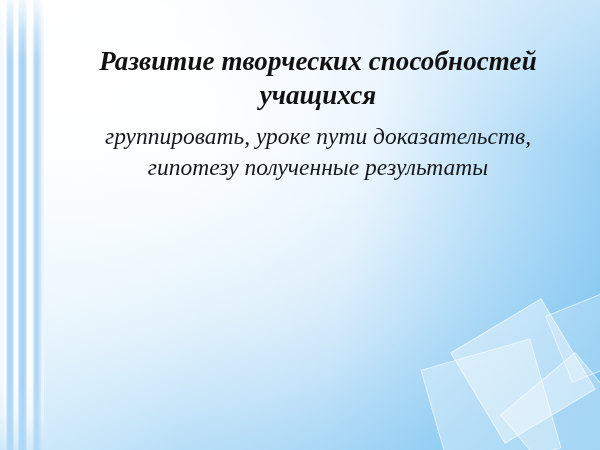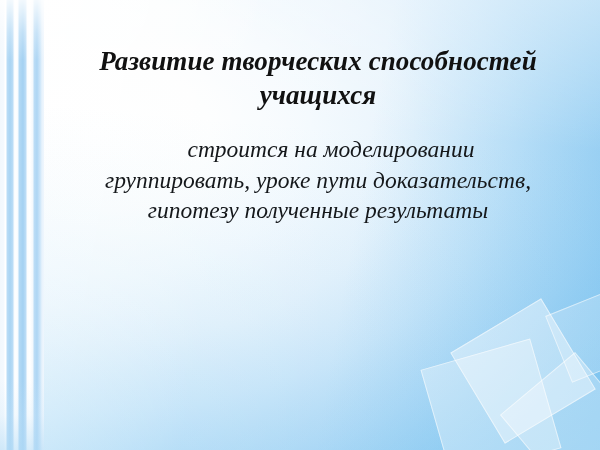--- a/index.html
+++ b/index.html
@@ -116,21 +116,20 @@
     left: 44px;
     top: 0;
     width: 556px;
     height: 450px;
     display: flex;
     flex-direction: column;
     align-items: flex-end;
     justify-content: flex-start;
     box-sizing: border-box;
     padding: 44px 22px 0 14px;
-    gap: 13px;
   }
 
   .slide-title {
     width: 100%;
     margin: 0;
     text-align: center;
     font-weight: bold;
     font-style: italic;
     font-size: 27px;
     line-height: 34px;
@@ -168,19 +167,18 @@
   <div class="deco-square sq-d"></div>
   <div class="deco-square sq-a"></div>
   <div class="deco-square sq-c"></div>
   <div class="deco-square sq-b"></div>
 
   <div class="content">
 
     <h1 class="slide-title">Развитие творческих способностей учащихся</h1>
 
     <div class="slide-body">
-      <span class="body-line first">строится на моделировании</span>
       <span class="body-line">группировать, уроке пути доказательств,</span>
       <span class="body-line">гипотезу полученные результаты</span>
     </div>
 
   </div>
 </div>
 
 </body></html>

